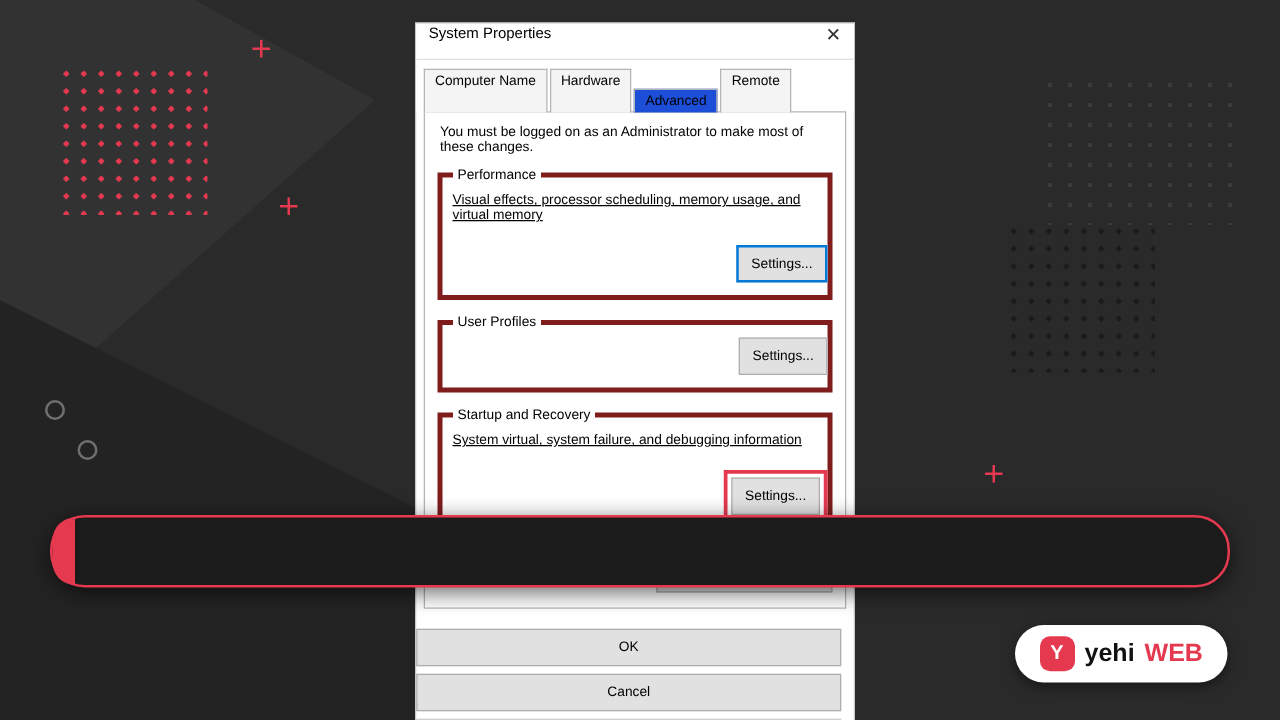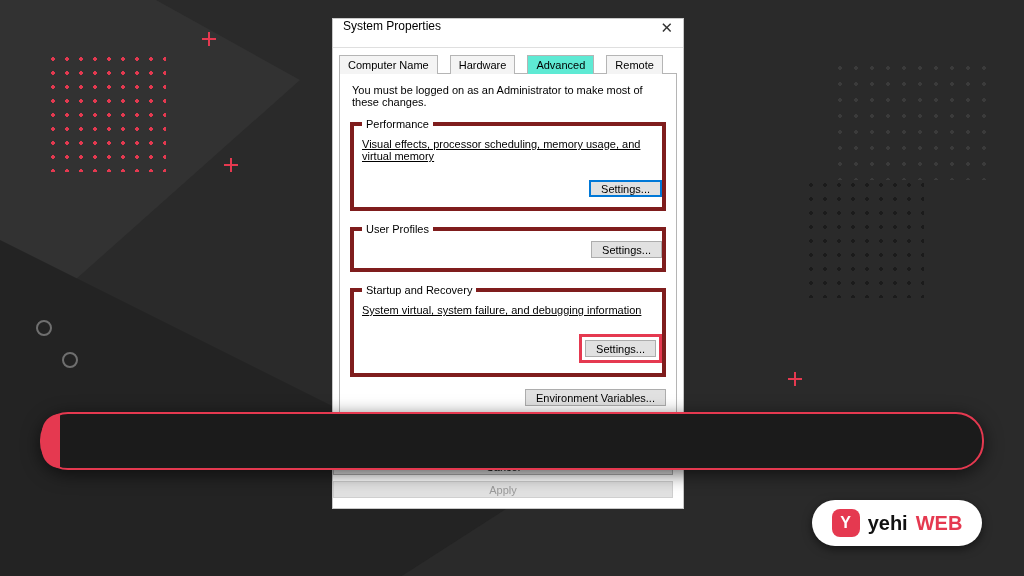--- a/index.html
+++ b/index.html
@@ -16,30 +16,30 @@
   .bg .cross.c1{left:200px;top:30px;}
   .bg .cross.c2{left:222px;top:156px;}
   .bg .cross.c3{right:220px;top:370px;}
   .bg .ring{position:absolute;width:12px;height:12px;border:2px solid rgba(255,255,255,0.35);border-radius:50%;}
   .bg .ring.r1{left:36px;top:320px;} .bg .ring.r2{left:62px;top:352px;}
 
   
   .win{position:absolute;left:332px;top:18px;width:350px;background:#fff;border:1px solid #c8c8c8;font-size:11px;color:#000;}
   .win .titlebar{display:flex;align-items:flex-start;justify-content:space-between;height:28px;padding:0 10px;border-bottom:1px solid #dfdfdf;font-size:12px;background:#fff;}
   .win .close{font-size:15px;font-weight:300;color:#333;width:30px;text-align:right;cursor:pointer;}
-  .win .tabs{display:flex;gap:12px;padding:6px 6px 0 6px;background:#fff;}
+  .win .tabs{display:flex;gap:2px;padding:6px 6px 0 6px;background:#fff;}
   .win .tab{border:1px solid #b5b5b5;border-bottom:none;padding:3px 8px;font-size:11px;background:#f4f4f4;cursor:pointer;position:relative;top:1px;}
-  .win .tab.active{background:#5eead4;z-index:2;}
+  .win .tab.active{background:#1d4ed8;z-index:2;margin-top:16px;}
   .win .body{border:1px solid #b5b5b5;margin:0 6px 8px 6px;padding:10px 10px 12px 10px;background:#fff;}
   .win .intro{margin:0 0 10px 2px;font-size:11px;}
   fieldset.group{border:4px solid #7f1d1d;margin:0 0 12px 0;padding:6px 0 10px 8px;}
   fieldset.group legend{font-size:11px;padding:0 4px;color:#000;}
   .desc{font-size:11px;color:#000;margin:2px 0 18px 0;text-decoration:underline;}
   .row-right{display:flex;justify-content:flex-end;}
-  .btn{min-width:70px;height:17px;font-size:11px;font-family:inherit;background:#e1e1e1;border:1px solid #adadad;padding:0 10px;cursor:pointer;}
+  .btn{min-width:70px;height:30px;font-size:11px;font-family:inherit;background:#e1e1e1;border:1px solid #adadad;padding:0 10px;cursor:pointer;}
   .btn.default{border:2px solid #0078d7;background:#e1e1e1;}
   .btn.disabled{color:#9a9a9a;border-color:#cfcfcf;cursor:default;}
   .btn.wide{min-width:120px;}
   .highlight-box{border:3px solid #e53950;display:inline-block;padding:3px;}
   .dlg-buttons{display:flex;justify-content:flex-end;gap:6px;padding:8px 10px 10px 0;flex-direction:column;}
 
   
   .banner{position:absolute;left:40px;right:40px;top:412px;height:54px;border-radius:28px;background:#1b1b1b;border:2px solid #e53950;display:flex;align-items:center;box-shadow:0 4px 18px rgba(0,0,0,0.6);}
   .banner .knob{width:18px;height:100%;background:#e53950;border-radius:26px 0 0 26px;margin-right:6px;}
   .banner .txt{flex:1;color:#fff;font-weight:700;font-size:22px;letter-spacing:0.5px;font-family:"Segoe UI",Arial,sans-serif;text-align:center;padding-right:22px;}

